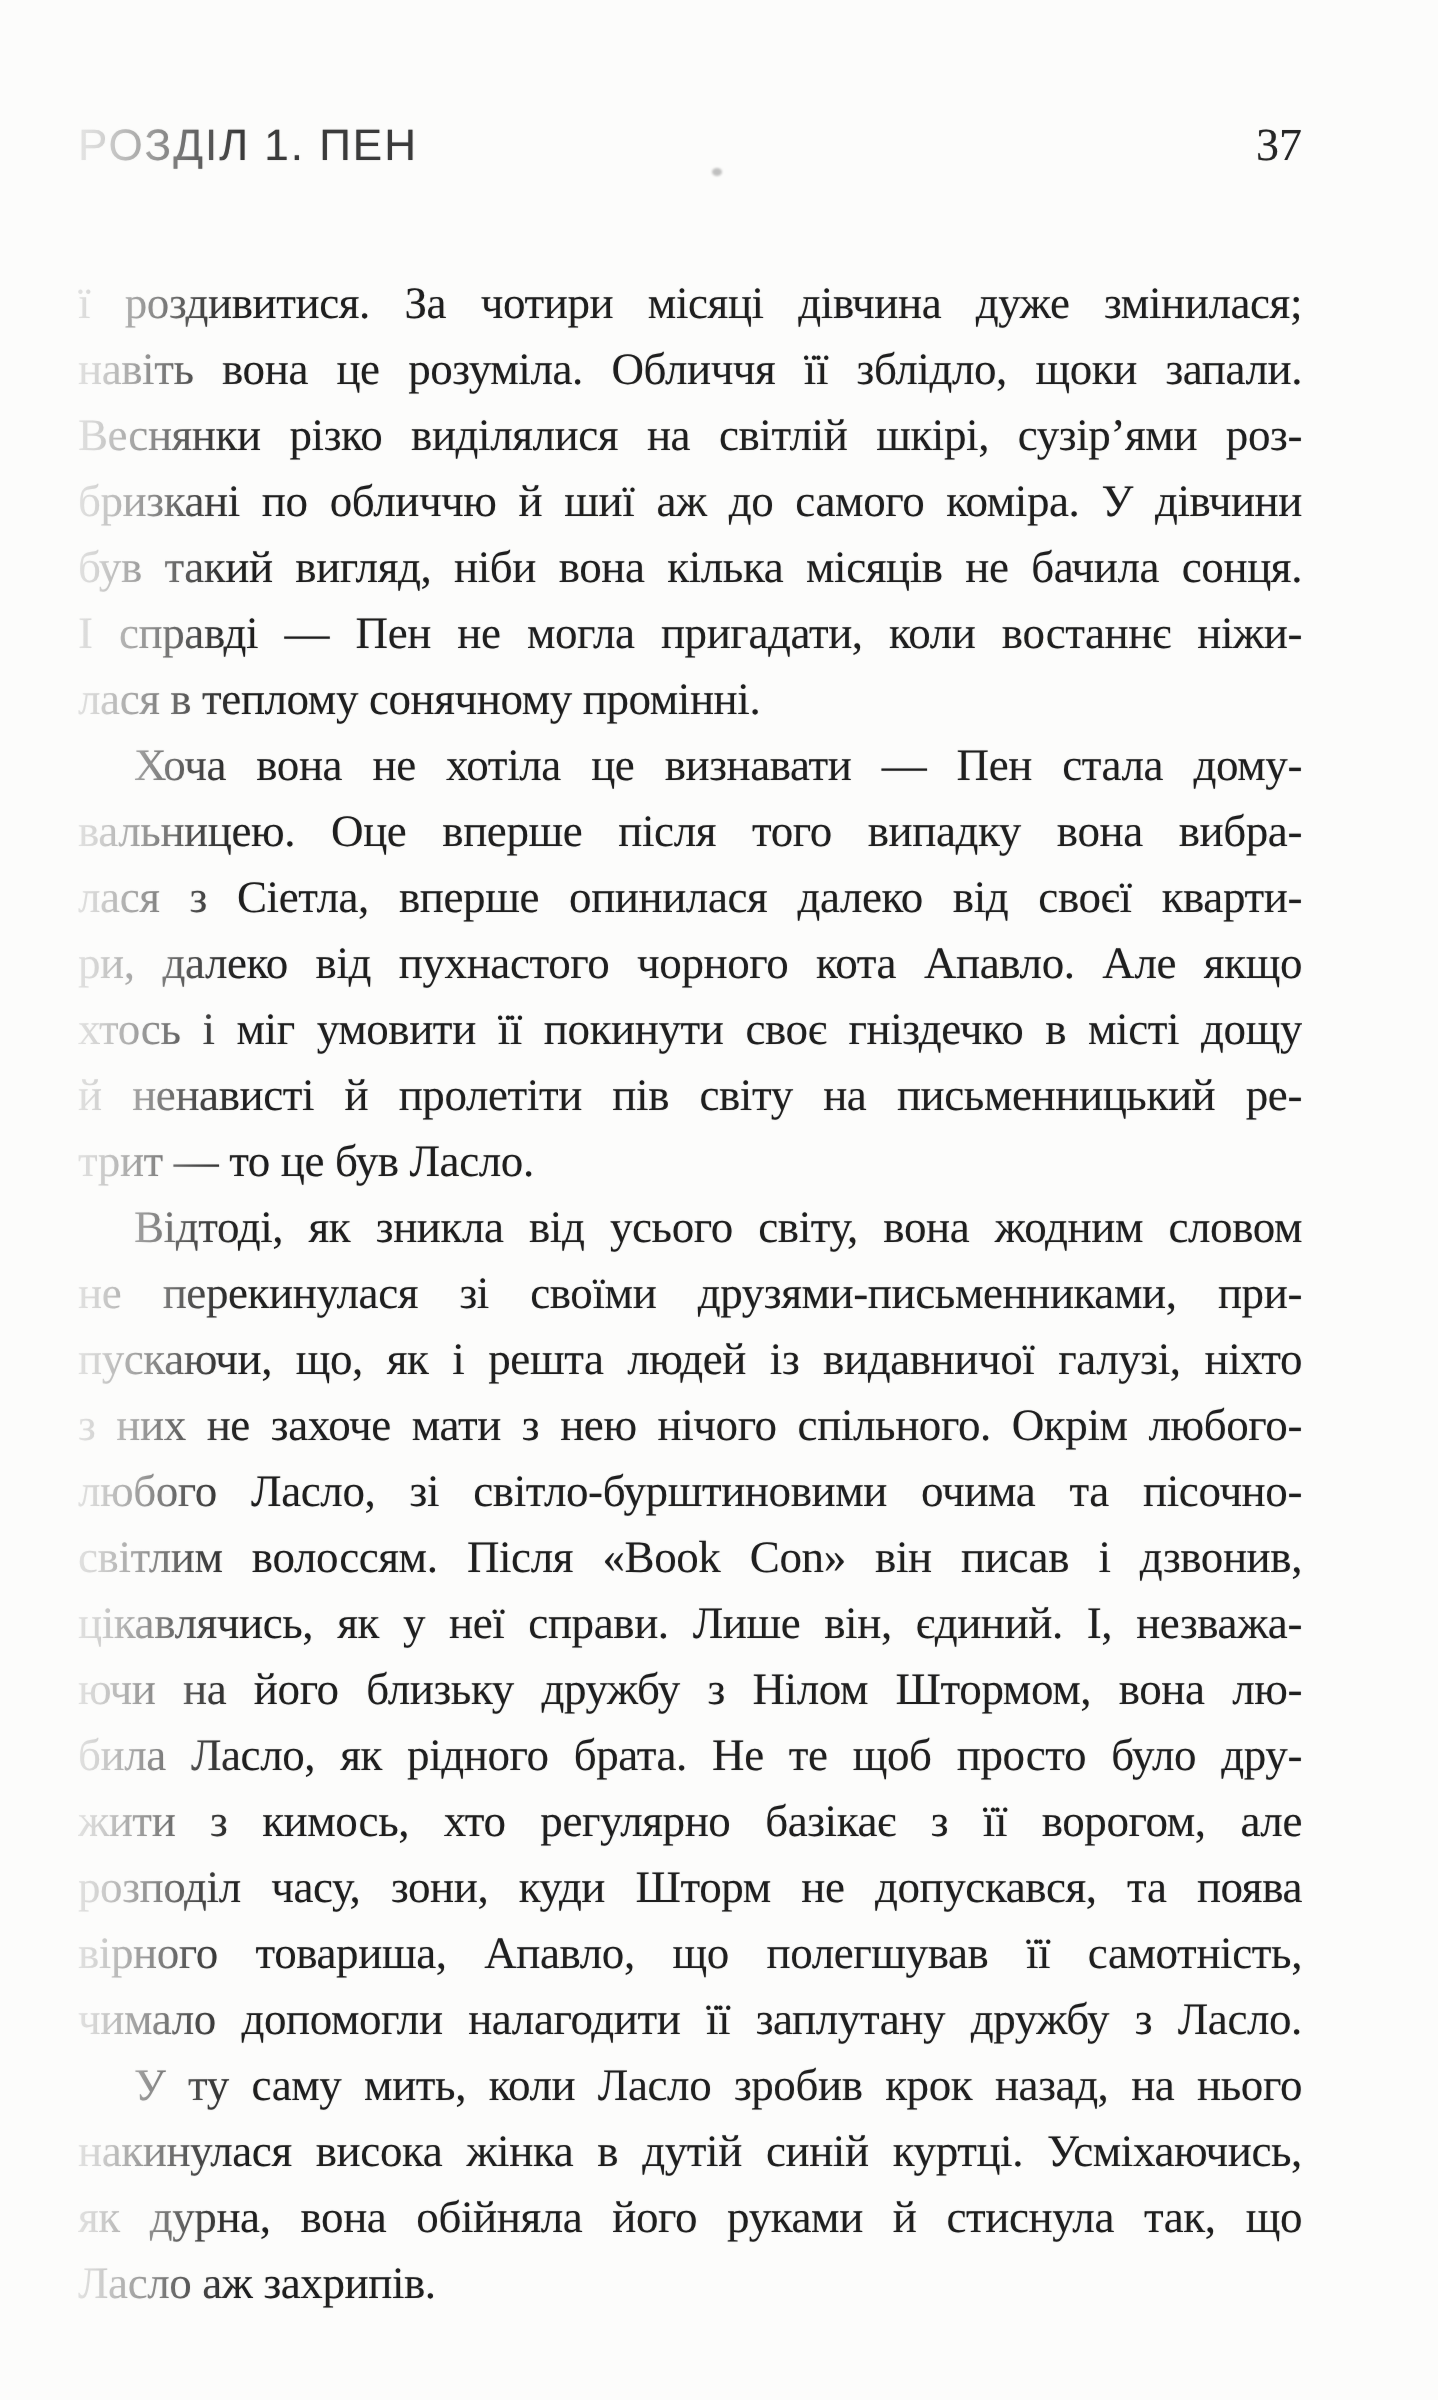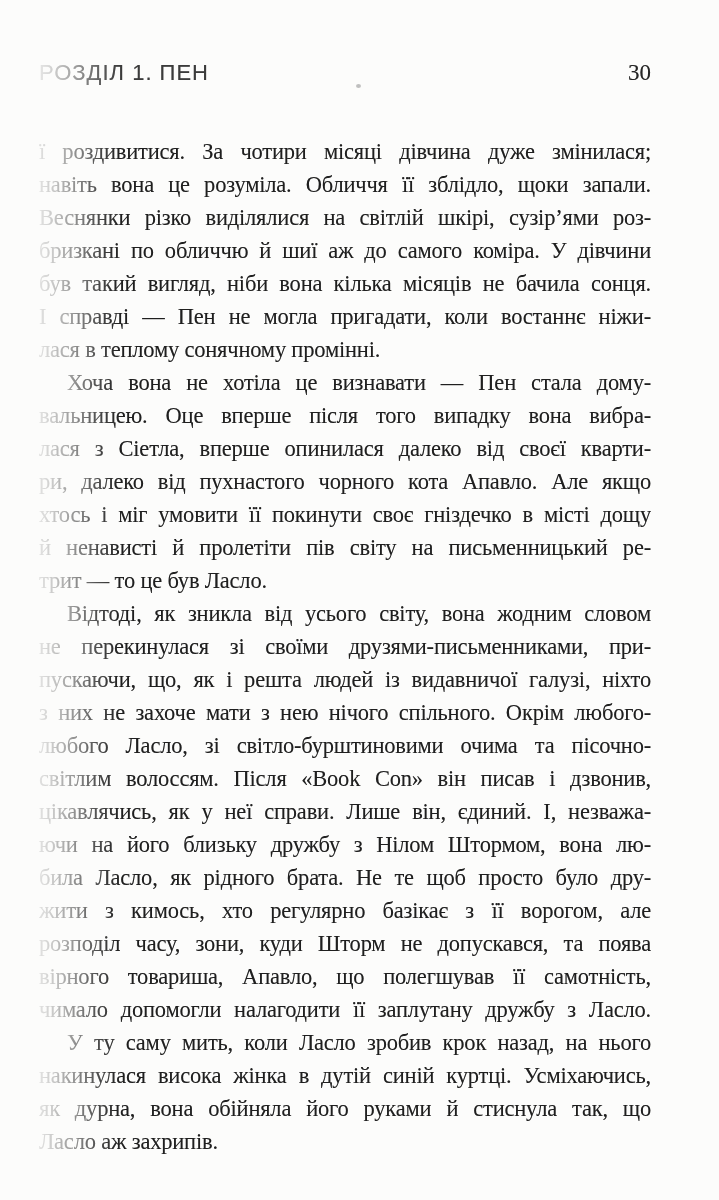--- a/index.html
+++ b/index.html
@@ -93,21 +93,21 @@
     filter: blur(0.5px);
   }
 </style>
 </head>
 <body>
 
 <div class="page">
 
   <div class="header-row">
     <span class="chapter-title">РОЗДІЛ 1. ПЕН</span>
-    <span class="page-number">30</span>
+    <span class="page-number">37</span>
   </div>
 
   <div class="scan-speck"></div>
 
   <div class="body-text">
       <div class="line">ї роздивитися. За чотири місяці дівчина дуже змінилася;</div>
       <div class="line">навіть вона це розуміла. Обличчя її зблідло, щоки запали.</div>
       <div class="line">Веснянки різко виділялися на світлій шкірі, сузір’ями роз-</div>
       <div class="line">бризкані по обличчю й шиї аж до самого коміра. У дівчини</div>
       <div class="line">був такий вигляд, ніби вона кілька місяців не бачила сонця.</div>

